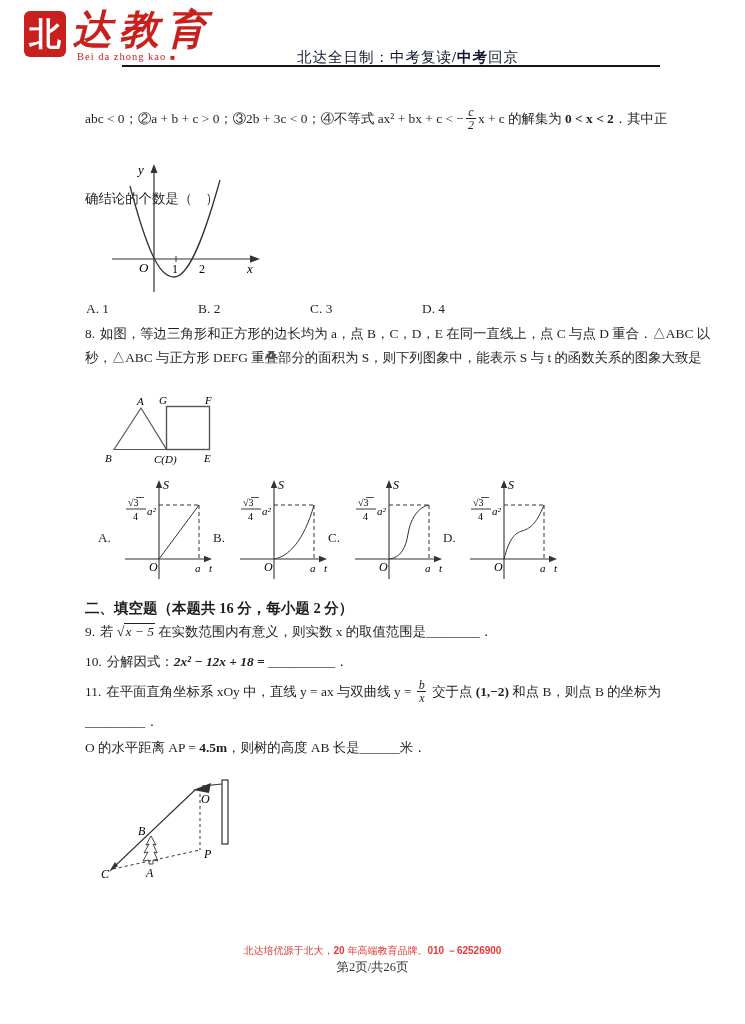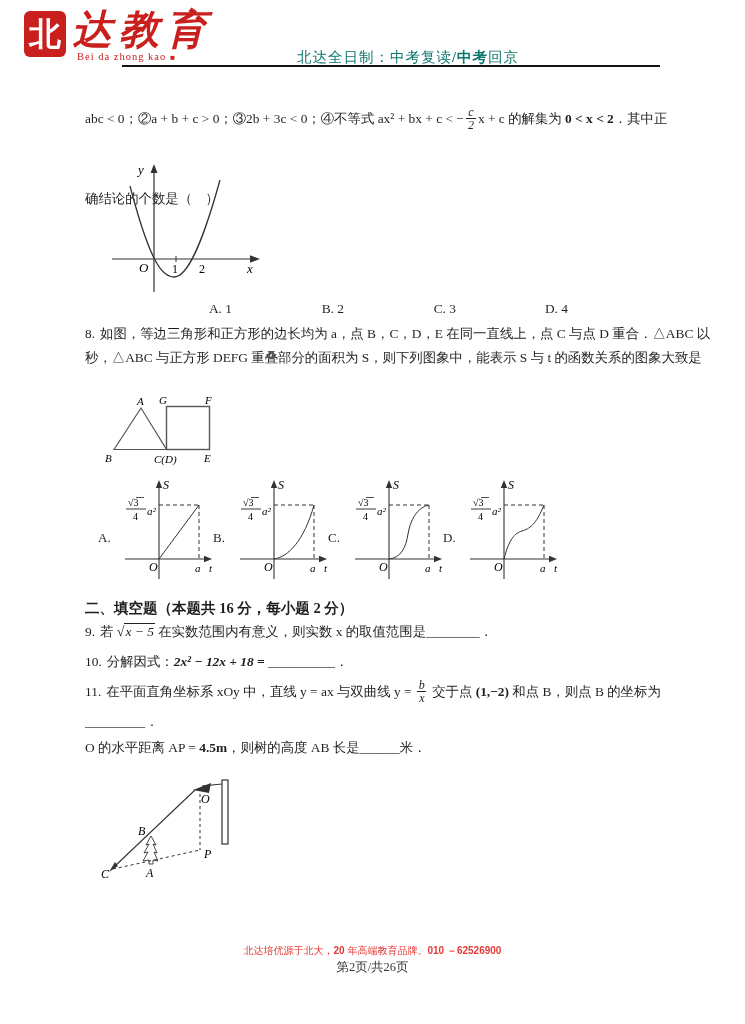--- a/index.html
+++ b/index.html
@@ -10,21 +10,21 @@
   .txt{font-size:13.4px;}
   .b{font-weight:bold;}
   
   .seal{left:24px;top:11px;width:42px;height:46px;background:#c9201d;border-radius:6px;
         display:flex;align-items:center;justify-content:center;}
   .seal span{color:#fff;font-size:32px;font-weight:bold;line-height:1;}
   .brand{left:72px;top:2px;font-size:40px;font-weight:bold;font-style:italic;
          color:#c9201d;letter-spacing:7px;}
   .brand-sub{left:77px;top:51px;font-size:10.5px;color:#c9201d;letter-spacing:1px;}
   .brand-sub .sq{font-size:8px;margin-left:4px;}
-  .tagline{left:297px;top:48px;font-size:14.5px;color:#0f766e;letter-spacing:1px;}
+  .tagline{left:297px;top:48px;font-size:14.5px;color:#0f172a;letter-spacing:1px;}
   .rule{left:122px;top:65px;width:538px;height:2px;background:#141414;}
   
   .frac{display:inline-flex;flex-direction:column;align-items:center;vertical-align:middle;
         line-height:1.05;font-size:12px;font-style:italic;margin:0 2px;position:relative;top:-1px;}
   .frac .den{border-top:1px solid #222;padding:0 2px;}
   .frac .num{padding:0 2px;}
   .sqrt .rad{font-size:14px;}
   .sqrt .rnd{display:inline-block;border-top:1px solid #222;line-height:1.15;
              font-style:italic;font-weight:normal;padding:0 1px;}
   .q-num{margin-right:5px;}
@@ -65,21 +65,21 @@
     <path d="M156,99 L146,95.2 L146,102.8 Z" fill="#333"></path>
     <line x1="72" y1="96" x2="72" y2="102" stroke="#333" stroke-width="1"></line>
     <path d="M26,26 C46,102 58,117 70,117 C82,117 96,92 116,20" fill="none" stroke="#333" stroke-width="1.3"></path>
     <text x="34" y="14" font-size="13" font-style="italic">y</text>
     <text x="143" y="113" font-size="13" font-style="italic">x</text>
     <text x="35" y="112" font-size="13" font-style="italic">O</text>
     <text x="68" y="113" font-size="12">1</text>
     <text x="95" y="113" font-size="12">2</text>
   </svg>
 
-  <div class="abs opt-row" style="left:120px;top:301px;text-align:right;">
+  <div class="abs opt-row" style="left:86px;top:301px;">
     <span>A. 1</span>
     <span>B. 2</span>
     <span>C. 3</span>
     <span>D. 4</span>
   </div>
 
   <div class="abs txt" style="left:85px;top:322px;line-height:23.5px;">
     <div class="nowrap"><span class="q-num">8.</span><span>如图，等边三角形和正方形的边长均为 a，点 B，C，D，E 在同一直线上，点 C 与点 D 重合．△ABC 以</span></div>
     <div class="nowrap">秒，△ABC 与正方形 DEFG 重叠部分的面积为 S，则下列图象中，能表示 S 与 t 的函数关系的图象大致是</div>
   </div>

